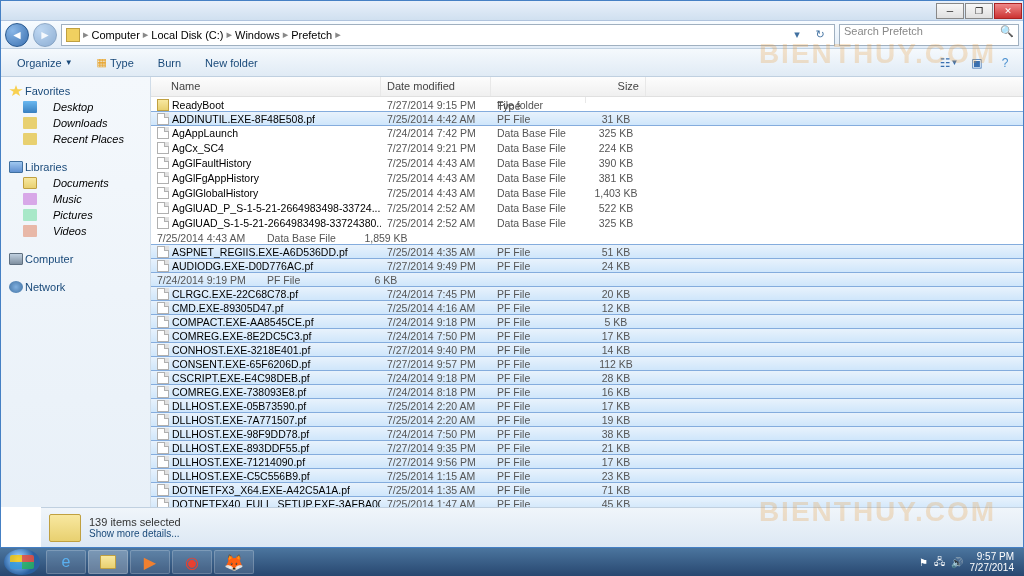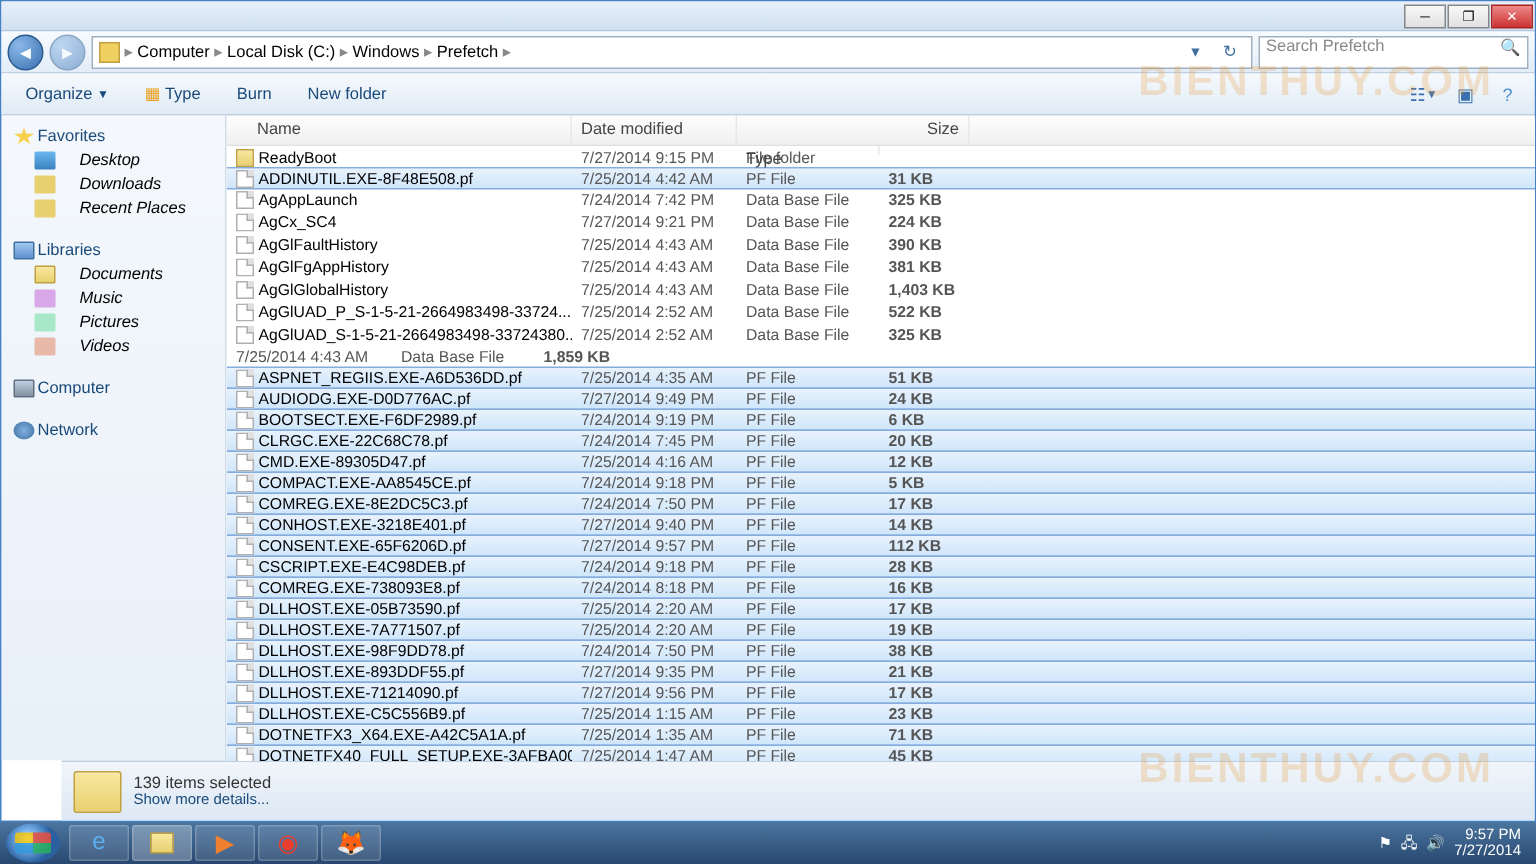--- a/index.html
+++ b/index.html
@@ -47,21 +47,21 @@
 .col.date { width: 110px; }
 .col.type { width: 95px; margin-top: 20px; }
 .col.size { width: 60px; text-align: right; }
 .row { display: flex; height: 15px; font-size: 10.5px; align-items: center; cursor: pointer; }
 .row.sel { background: linear-gradient(180deg, #e8f2fc, #cfe6fb); border: 1px solid #84acdd; border-left: none; border-right: none; margin: -1px 0; }
 .row.sel:first-of-type { border-top: 1px solid #84acdd; }
 .cell { padding: 0 6px; white-space: nowrap; overflow: hidden; text-overflow: ellipsis; }
 .cell.name { width: 230px; display: flex; align-items: center; gap: 3px; padding-left: 6px; }
 .cell.date { width: 110px; color: #555; }
 .cell.type { width: 95px; color: #555; }
-.cell.size { width: 60px; text-align: left; color: #555; font-weight: bold; }
+.cell.size { width: 60px; text-align: center; color: #555; }
 .fico { width: 12px; height: 12px; flex-shrink: 0; }
 .fico.fld { background: linear-gradient(180deg, #f8e8a0, #e8d070); border: 1px solid #c0a040; }
 .fico.file { background: #fff; border: 1px solid #b0b0b0; position: relative; }
 .fico.file::after { content: ''; position: absolute; top: -1px; right: -1px; width: 4px; height: 4px; background: #e0e0e0; border-left: 1px solid #b0b0b0; border-bottom: 1px solid #b0b0b0; }
 .statusbar { height: 40px; background: linear-gradient(180deg, #f0f5fa, #dce8f4); border-top: 1px solid #c0d0e0; display: flex; align-items: center; padding: 0 8px; font-size: 11px; gap: 8px; margin-left: 40px; }
 .status-icon { width: 32px; height: 28px; background: linear-gradient(180deg, #f8e8a0, #e8d070); border: 1px solid #c0a040; border-radius: 2px; }
 .status-text { color: #333; }
 .status-link { color: #1a4a7a; font-size: 10px; cursor: pointer; }
 .taskbar { position: absolute; bottom: 0; left: 0; right: 0; height: 28px; background: linear-gradient(180deg, rgba(80,120,160,0.9), rgba(40,70,110,0.95)); display: flex; align-items: center; padding: 0 4px; }
 .start { width: 36px; height: 26px; border-radius: 50%; background: radial-gradient(circle at 40% 40%, #fff 5%, #7eb8f0 20%, #2a60a0 60%); cursor: pointer; margin-right: 6px; position: relative; }
@@ -296,24 +296,20 @@
             <div class="row sel">
               <div class="cell name">
                 <span class="fico file"></span>
                 <span>AUDIODG.EXE-D0D776AC.pf</span>
               </div>
               <div class="cell date">7/27/2014 9:49 PM</div>
               <div class="cell type">PF File</div>
               <div class="cell size">24 KB</div>
             </div>
             <div class="row sel">
-              <div class="cell name">
-                <span class="fico file"></span>
-                <span>BOOTSECT.EXE-F6DF2989.pf</span>
-              </div>
               <div class="cell date">7/24/2014 9:19 PM</div>
               <div class="cell type">PF File</div>
               <div class="cell size">6 KB</div>
             </div>
             <div class="row sel">
               <div class="cell name">
                 <span class="fico file"></span>
                 <span>CLRGC.EXE-22C68C78.pf</span>
               </div>
               <div class="cell date">7/24/2014 7:45 PM</div>

